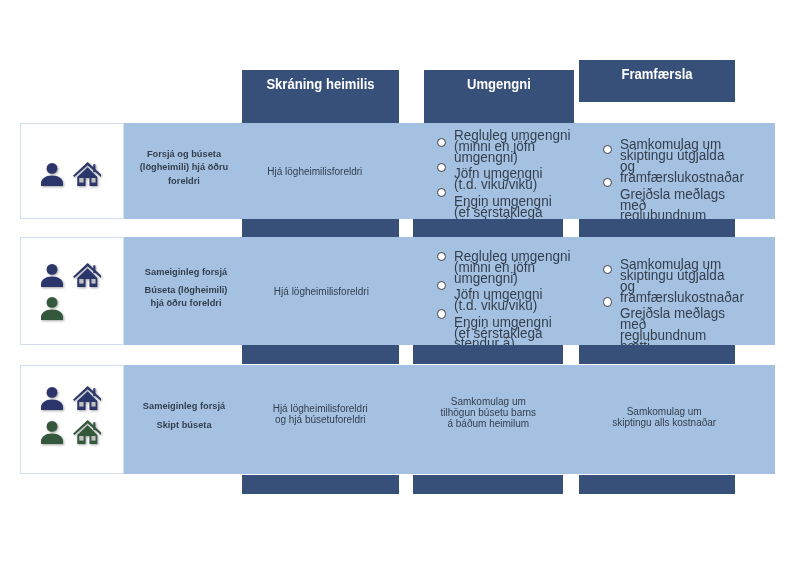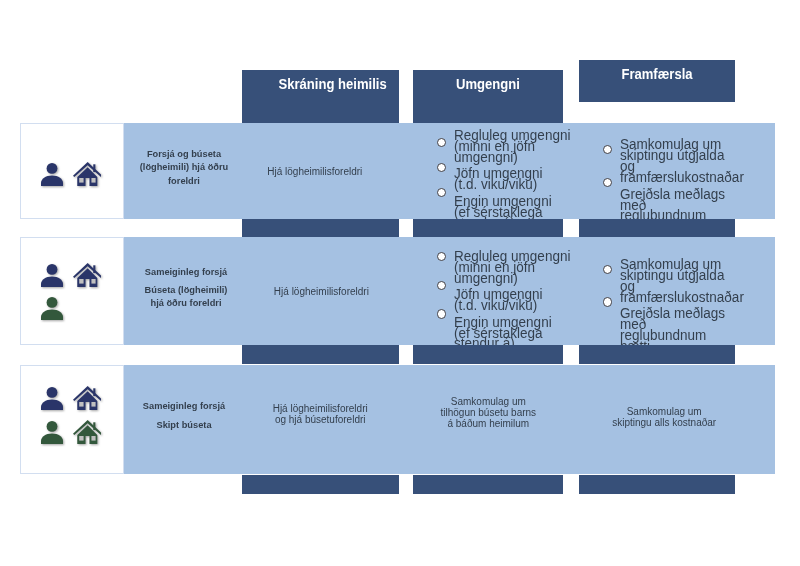--- a/index.html
+++ b/index.html
@@ -7,22 +7,22 @@
   body{width:800px;height:566px;overflow:hidden;
        font-family:"Liberation Sans",sans-serif;
        -webkit-font-smoothing:antialiased;}
   .canvas{position:relative;width:800px;height:566px;background:#fff;}
 
   
   .hdr{position:absolute;background:#375079;color:#ffffff;
        font-weight:bold;font-size:15.5px;text-align:center;}
   .hdr .lbl{display:block;position:absolute;left:0;right:0;top:5.4px;
             transform:scaleX(0.843);}
-  .hdr-1{left:242px;top:70px;width:157px;height:53px;text-align:right;}
-  .hdr-2{left:413px;top:70px;width:150px;height:53px;}
+  .hdr-1{left:242px;top:70px;width:157px;height:53px;}
+  .hdr-2{left:424px;top:70px;width:150px;height:53px;}
   .hdr-3{left:579px;top:60px;width:156px;height:42px;}
 
   
   .band{position:absolute;background:#a5c1e2;left:124px;width:651px;}
   .iconbox{position:absolute;background:#ffffff;left:20px;width:104px;
            border:1px solid #d2def0;box-sizing:border-box;}
   .r1{top:123px;height:96px;}
   .r2{top:237px;height:108px;}
   .r3{top:365px;height:109px;}
 

